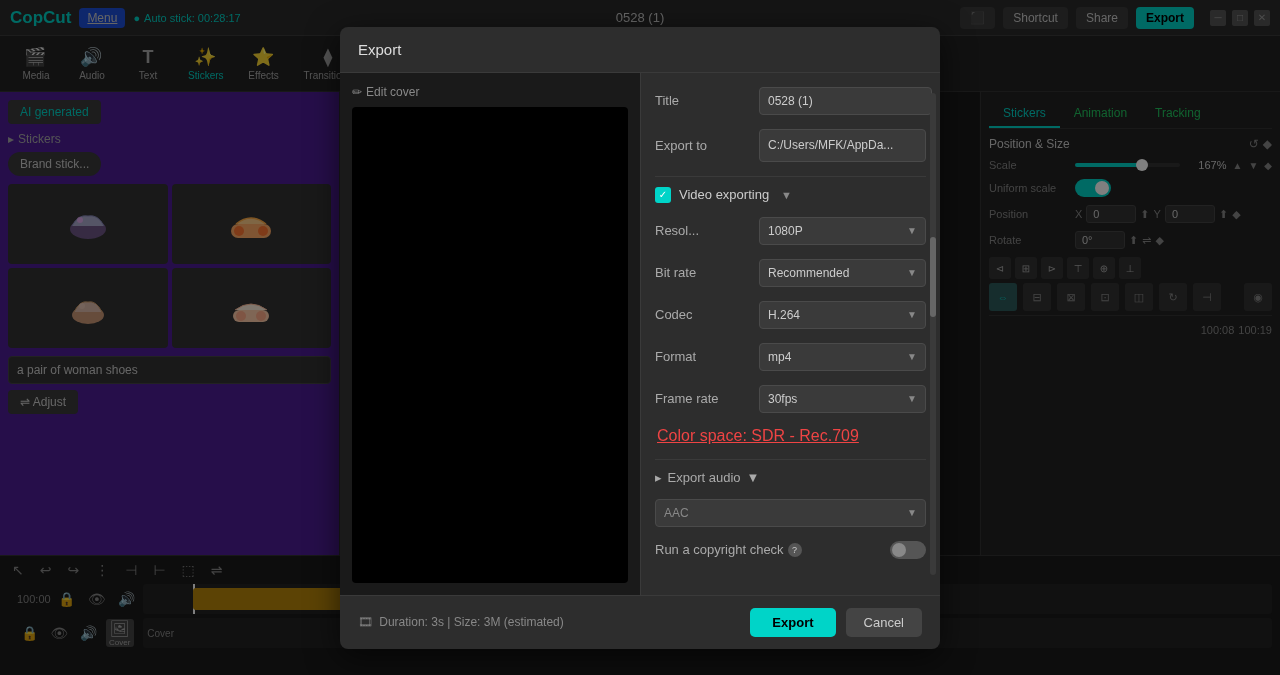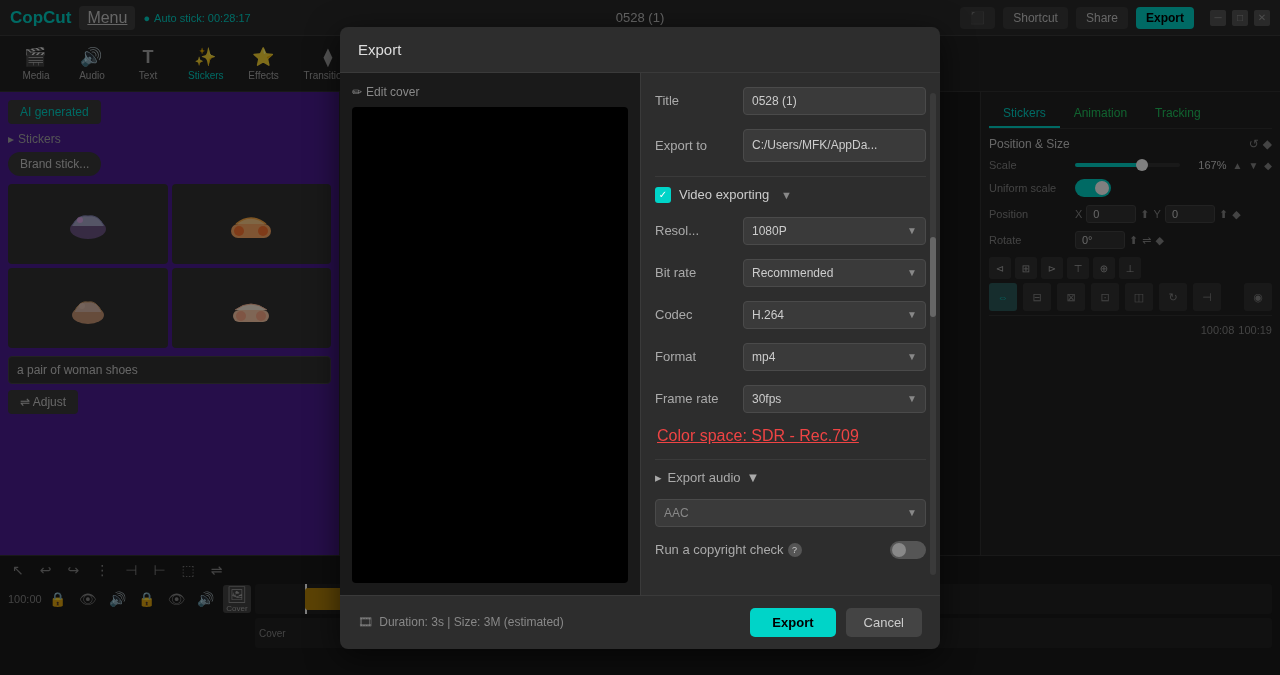--- a/index.html
+++ b/index.html
@@ -23,26 +23,26 @@
       gap: 8px;
       border-bottom: 1px solid #3a3a3a;
       position: relative;
     }
     .topbar-logo {
       color: #00d4c8;
       font-weight: bold;
       font-size: 17px;
     }
     .topbar-menu {
-      background: #404040;
+      background: #1d4ed8;
       border: none;
       color: #ccc;
       padding: 3px 8px;
       border-radius: 4px;
-      font-size: 16px;
+      font-size: 12px;
       cursor: pointer;
       text-decoration: underline;
     }
     .topbar-autosave {
       display: flex;
       align-items: center;
       gap: 4px;
       font-size: 11px;
       color: #00d4c8;
     }
@@ -448,21 +448,21 @@
     .dialog-settings {
       flex: 1;
       padding: 14px;
       overflow-y: auto;
       border-left: 1px solid #3a3a3a;
     }
     .setting-row {
       display: flex;
       align-items: center;
       margin-bottom: 14px;
-      gap: 8px;
+      gap: 24px;
     }
     .setting-label {
       font-size: 13px;
       color: #aaa;
       width: 80px;
       flex-shrink: 0;
     }
     .setting-input {
       flex: 1;
       background: #3a3a3a;
@@ -848,21 +848,21 @@
     <button class="tl-btn">↖</button>
     <button class="tl-btn">↩</button>
     <button class="tl-btn">↪</button>
     <button class="tl-btn">⋮</button>
     <button class="tl-btn">⊣</button>
     <button class="tl-btn">⊢</button>
     <button class="tl-btn">⬚</button>
     <button class="tl-btn">⇌</button>
   </div>
   <div style="display:flex;gap:4px;">
-    <div style="display:flex;flex-direction:row;gap:4px;">
+    <div style="display:flex;flex-direction:column;gap:4px;margin-left:9px;">
       <div style="display:flex;align-items:center;gap:4px;height:30px;">
         <span style="font-size:11px;color:#888;">100:00</span>
         <button class="tl-btn">🔒</button>
         <button class="tl-btn">👁</button>
         <button class="tl-btn">🔊</button>
       </div>
       <div style="display:flex;align-items:center;gap:4px;height:30px;">
         <button class="tl-btn">🔒</button>
         <button class="tl-btn">👁</button>
         <button class="tl-btn">🔊</button>

